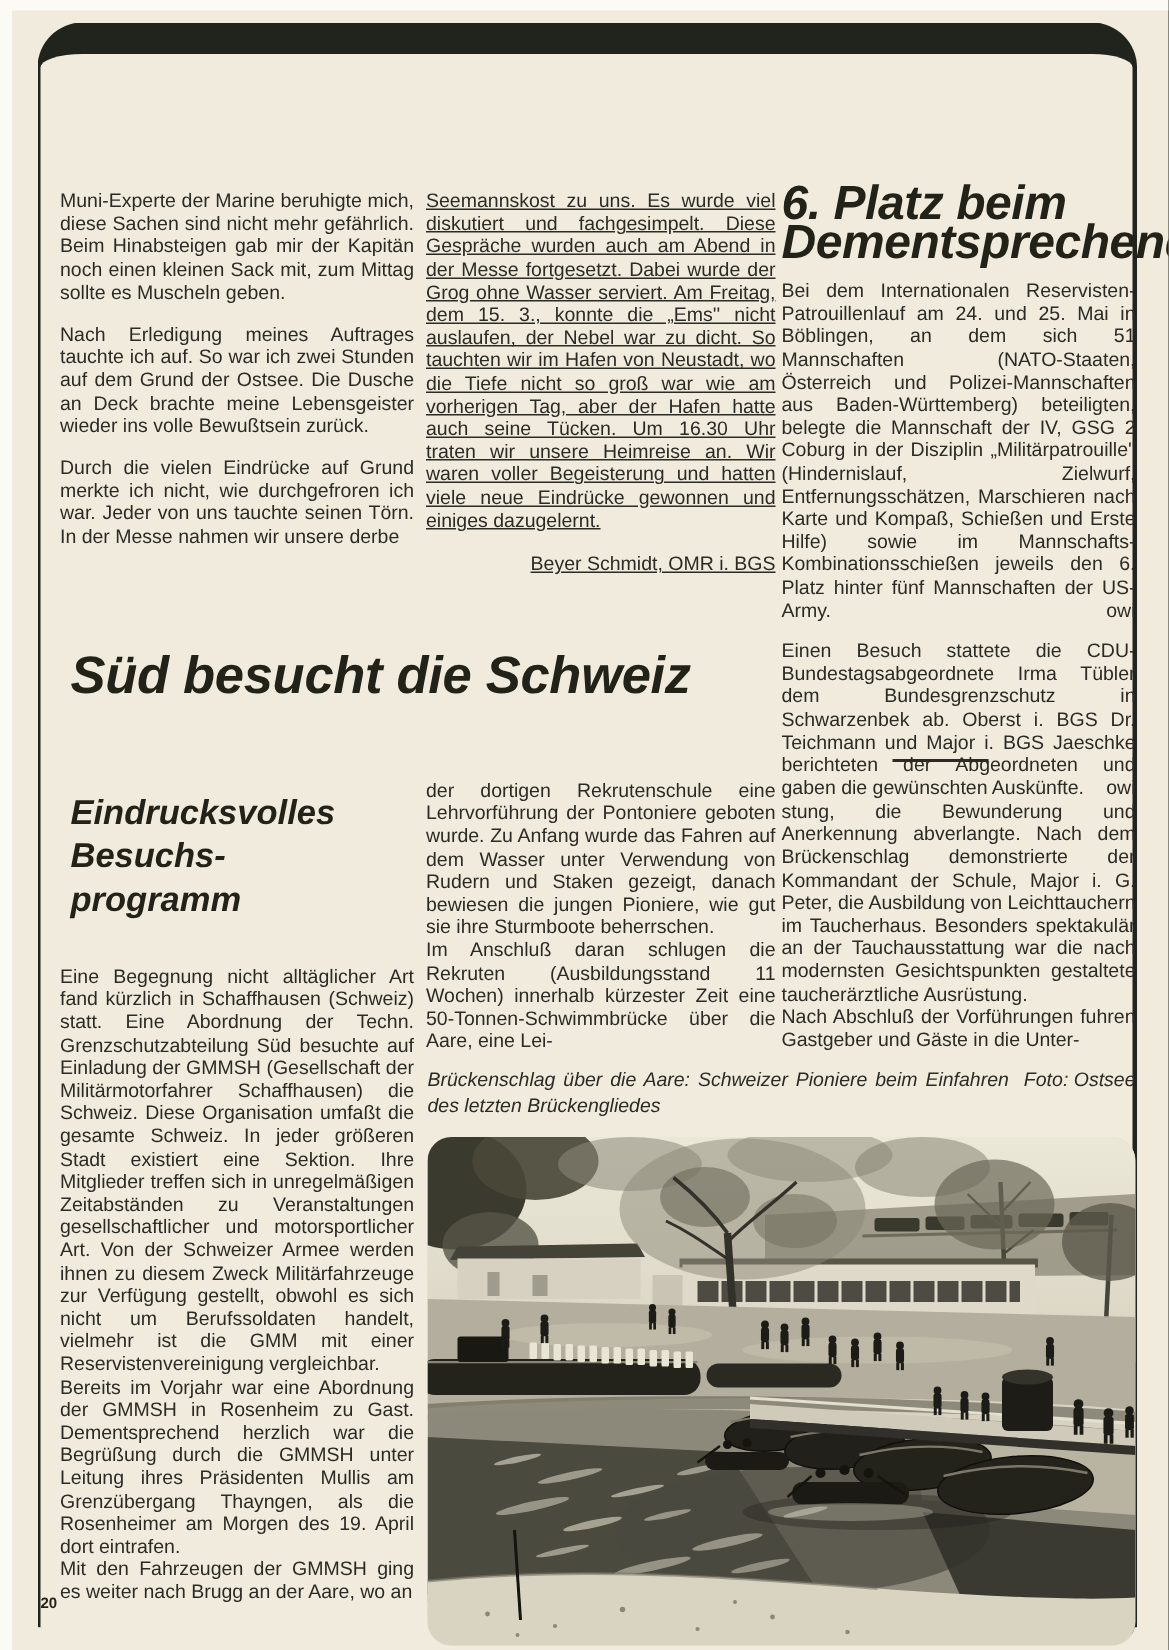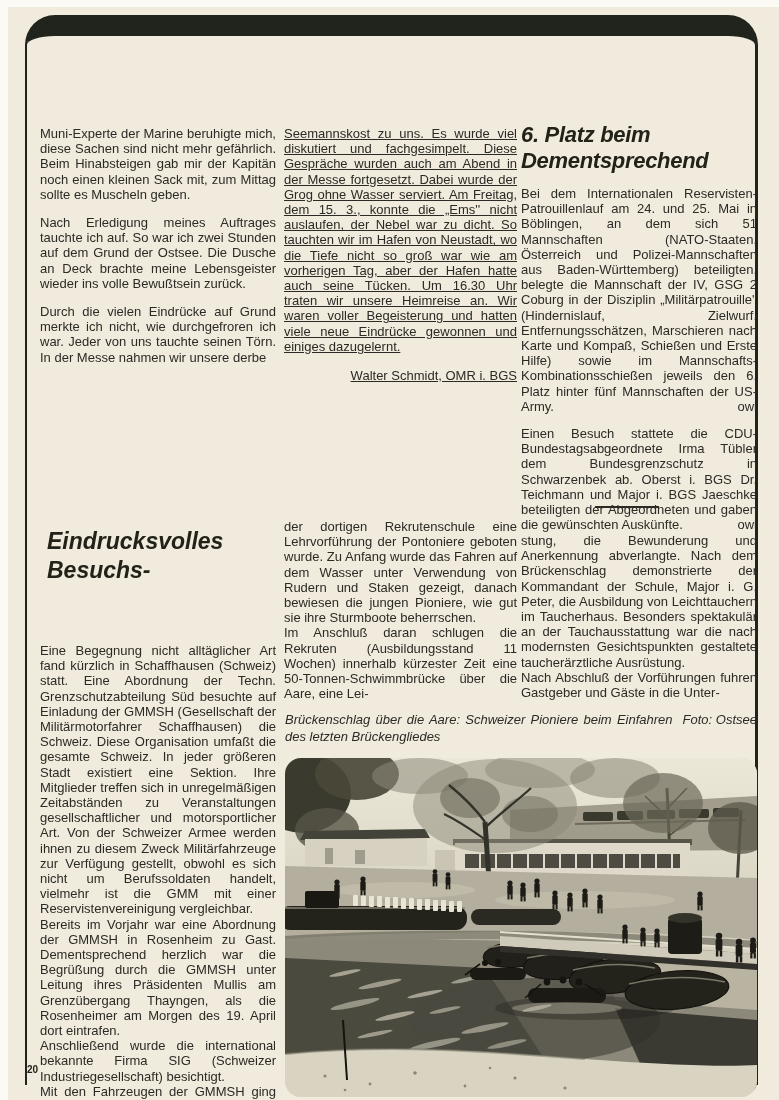--- a/index.html
+++ b/index.html
@@ -20,21 +20,21 @@
     border-radius:30px 30px 0 0;
     pointer-events:none;
   }
   .col{position:absolute;text-align:justify;font-size:13px;line-height:15.2px;}
   .col p{margin:0;}
   .col.spaced p + p{margin-top:13px;}
   .owi{float:right;padding-left:8px;}
   .signature{text-align:right;margin-top:14px;font-size:13px;}
   .small-head{
     margin:0 0 12px 0;font-style:italic;font-weight:bold;
-    font-size:22px;line-height:26px;letter-spacing:-0.3px;color:#232219;
+    font-size:32px;line-height:26px;letter-spacing:-0.3px;color:#232219;
     text-align:left;
   }
   .small-head span{display:block;}
   .headline{
     position:absolute;left:47px;top:433px;margin:0;
     font-style:italic;font-weight:bold;font-size:35px;line-height:35px;
     letter-spacing:-0.2px;color:#232219;text-align:left;
   }
   .headline span{display:block;}
   .subhead{
@@ -66,52 +66,53 @@
 <div class="frame"></div>
 
 <div class="col spaced" style="left:40px;top:126px;width:236px;">
   <p>Muni-Experte der Marine beruhigte mich, diese Sachen sind nicht mehr gefährlich. Beim Hinabsteigen gab mir der Kapitän noch einen kleinen Sack mit, zum Mittag sollte es Muscheln geben.</p>
   <p>Nach Erledigung meines Auftrages tauchte ich auf. So war ich zwei Stunden auf dem Grund der Ostsee. Die Dusche an Deck brachte meine Lebensgeister wieder ins volle Bewußtsein zurück.</p>
   <p>Durch die vielen Eindrücke auf Grund merkte ich nicht, wie durchgefroren ich war. Jeder von uns tauchte seinen Törn. In der Messe nahmen wir unsere derbe</p>
 </div>
 
 <div class="col" style="left:284px;top:126px;width:233px;text-decoration:underline;">
   <p>Seemannskost zu uns. Es wurde viel diskutiert und fachgesimpelt. Diese Gespräche wurden auch am Abend in der Messe fortgesetzt. Dabei wurde der Grog ohne Wasser serviert. Am Freitag, dem 15. 3., konnte die „Ems'' nicht auslaufen, der Nebel war zu dicht. So tauchten wir im Hafen von Neustadt, wo die Tiefe nicht so groß war wie am vorherigen Tag, aber der Hafen hatte auch seine Tücken. Um 16.30 Uhr traten wir unsere Heimreise an. Wir waren voller Begeisterung und hatten viele neue Eindrücke gewonnen und einiges dazugelernt.</p>
-  <div class="signature">Walter Schmidt, OMR i. BGS</div>
+  <div class="signature">Beyer Schmidt, OMR i. BGS</div>
 </div>
 
 <div class="col" style="left:521px;top:122px;width:236px;">
   <h2 class="small-head">
     <span>6. Platz beim</span>
     <span>Dementsprechend</span>
   </h2>
   <p>
     <span>Bei dem Internationalen Reservisten-Patrouillenlauf am 24. und 25. Mai in Böblingen, an dem sich 51 Mannschaften (NATO-Staaten, Österreich und Polizei-Mannschaften aus Baden-Württemberg) beteiligten, belegte die Mannschaft der IV, GSG 2 Coburg in der Disziplin „Militärpatrouille'' (Hindernislauf, Zielwurf, Entfernungsschätzen, Marschieren nach Karte und Kompaß, Schießen und Erste Hilfe) sowie im Mannschafts-Kombinationsschießen jeweils den 6. Platz hinter fünf Mannschaften der US-Army.</span>
     <span class="owi">owi</span>
   </p>
   <p style="margin-top:12px;">
-    <span>Einen Besuch stattete die CDU-Bundestagsabgeordnete Irma Tübler dem Bundesgrenzschutz in Schwarzenbek ab. Oberst i. BGS Dr. Teichmann und Major i. BGS Jaeschke beteiligten der Abgeordneten und gaben die gewünschten Auskünfte.</span>
+    <span>Einen Besuch stattete die CDU-Bundestagsabgeordnete Irma Tübler dem Bundesgrenzschutz in Schwarzenbek ab. Oberst i. BGS Dr. Teichmann und Major i. BGS Jaeschke berichteten der Abgeordneten und gaben die gewünschten Auskünfte.</span>
     <span class="owi">owi</span>
   </p>
 </div>
 
 <div class="divider"></div>
 
 <h1 class="headline">
+  <span>Süd besucht die Schweiz</span>
 </h1>
 
 <h3 class="subhead">
   <span>Eindrucksvolles</span>
   <span>Besuchs-</span>
+  <span>programm</span>
 </h3>
 
 <div class="col" style="left:40px;top:643px;width:236px;">
   <p>Eine Begegnung nicht alltäglicher Art fand kürzlich in Schaffhausen (Schweiz) statt. Eine Abordnung der Techn. Grenzschutzabteilung Süd besuchte auf Einladung der GMMSH (Gesellschaft der Militärmotorfahrer Schaffhausen) die Schweiz. Diese Organisation umfaßt die gesamte Schweiz. In jeder größeren Stadt existiert eine Sektion. Ihre Mitglieder treffen sich in unregelmäßigen Zeitabständen zu Veranstaltungen gesellschaftlicher und motorsportlicher Art. Von der Schweizer Armee werden ihnen zu diesem Zweck Militärfahrzeuge zur Verfügung gestellt, obwohl es sich nicht um Berufssoldaten handelt, vielmehr ist die GMM mit einer Reservistenvereinigung vergleichbar.</p>
   <p>Bereits im Vorjahr war eine Abordnung der GMMSH in Rosenheim zu Gast. Dementsprechend herzlich war die Begrüßung durch die GMMSH unter Leitung ihres Präsidenten Mullis am Grenzübergang Thayngen, als die Rosenheimer am Morgen des 19. April dort eintrafen.</p>
-  <p>Anschließend wurde die international bekannte Firma SIG (Schweizer Industriegesellschaft) besichtigt.</p>
   <p>Mit den Fahrzeugen der GMMSH ging es weiter nach Brugg an der Aare, wo an</p>
 </div>
 
 <div class="col" style="left:284px;top:519px;width:233px;">
   <p>der dortigen Rekrutenschule eine Lehrvorführung der Pontoniere geboten wurde. Zu Anfang wurde das Fahren auf dem Wasser unter Verwendung von Rudern und Staken gezeigt, danach bewiesen die jungen Pioniere, wie gut sie ihre Sturmboote beherrschen.</p>
   <p>Im Anschluß daran schlugen die Rekruten (Ausbildungsstand 11 Wochen) innerhalb kürzester Zeit eine 50-Tonnen-Schwimmbrücke über die Aare, eine Lei-</p>
 </div>
 
 <div class="col" style="left:521px;top:533px;width:236px;">
   <p>stung, die Bewunderung und Anerkennung abverlangte. Nach dem Brückenschlag demonstrierte der Kommandant der Schule, Major i. G. Peter, die Ausbildung von Leichttauchern im Taucherhaus. Besonders spektakulär an der Tauchausstattung war die nach modernsten Gesichtspunkten gestaltete taucherärztliche Ausrüstung.</p>

